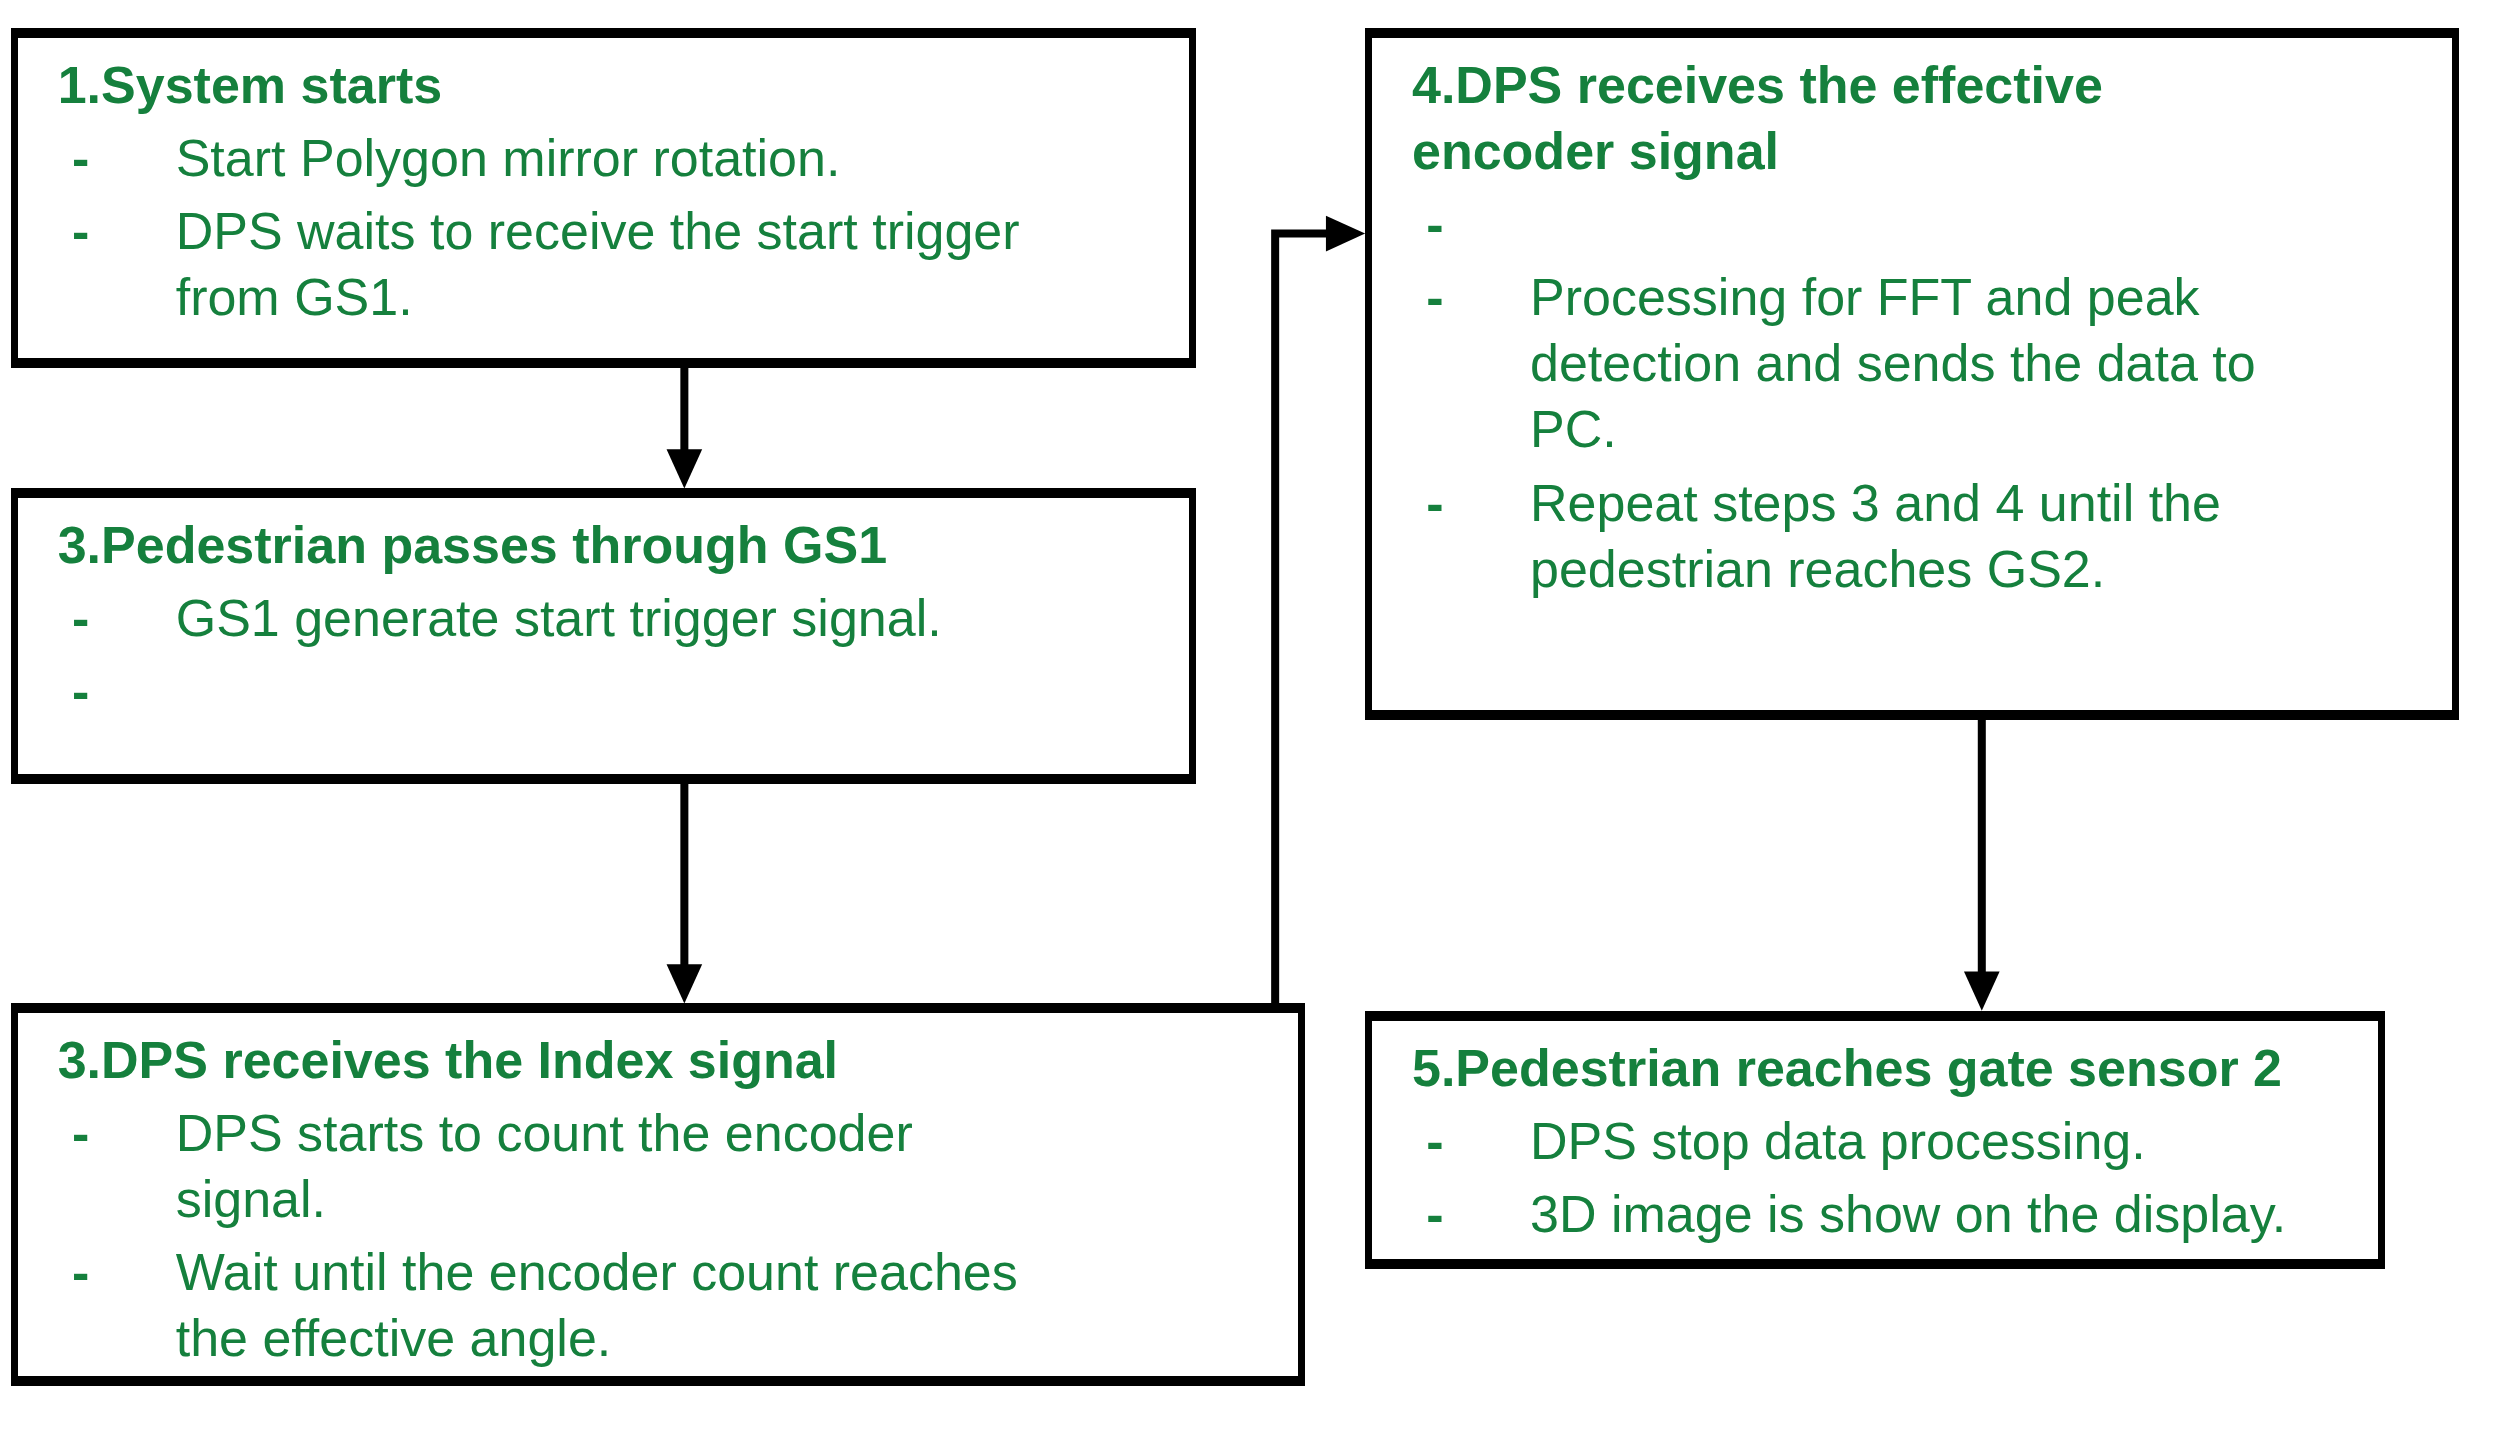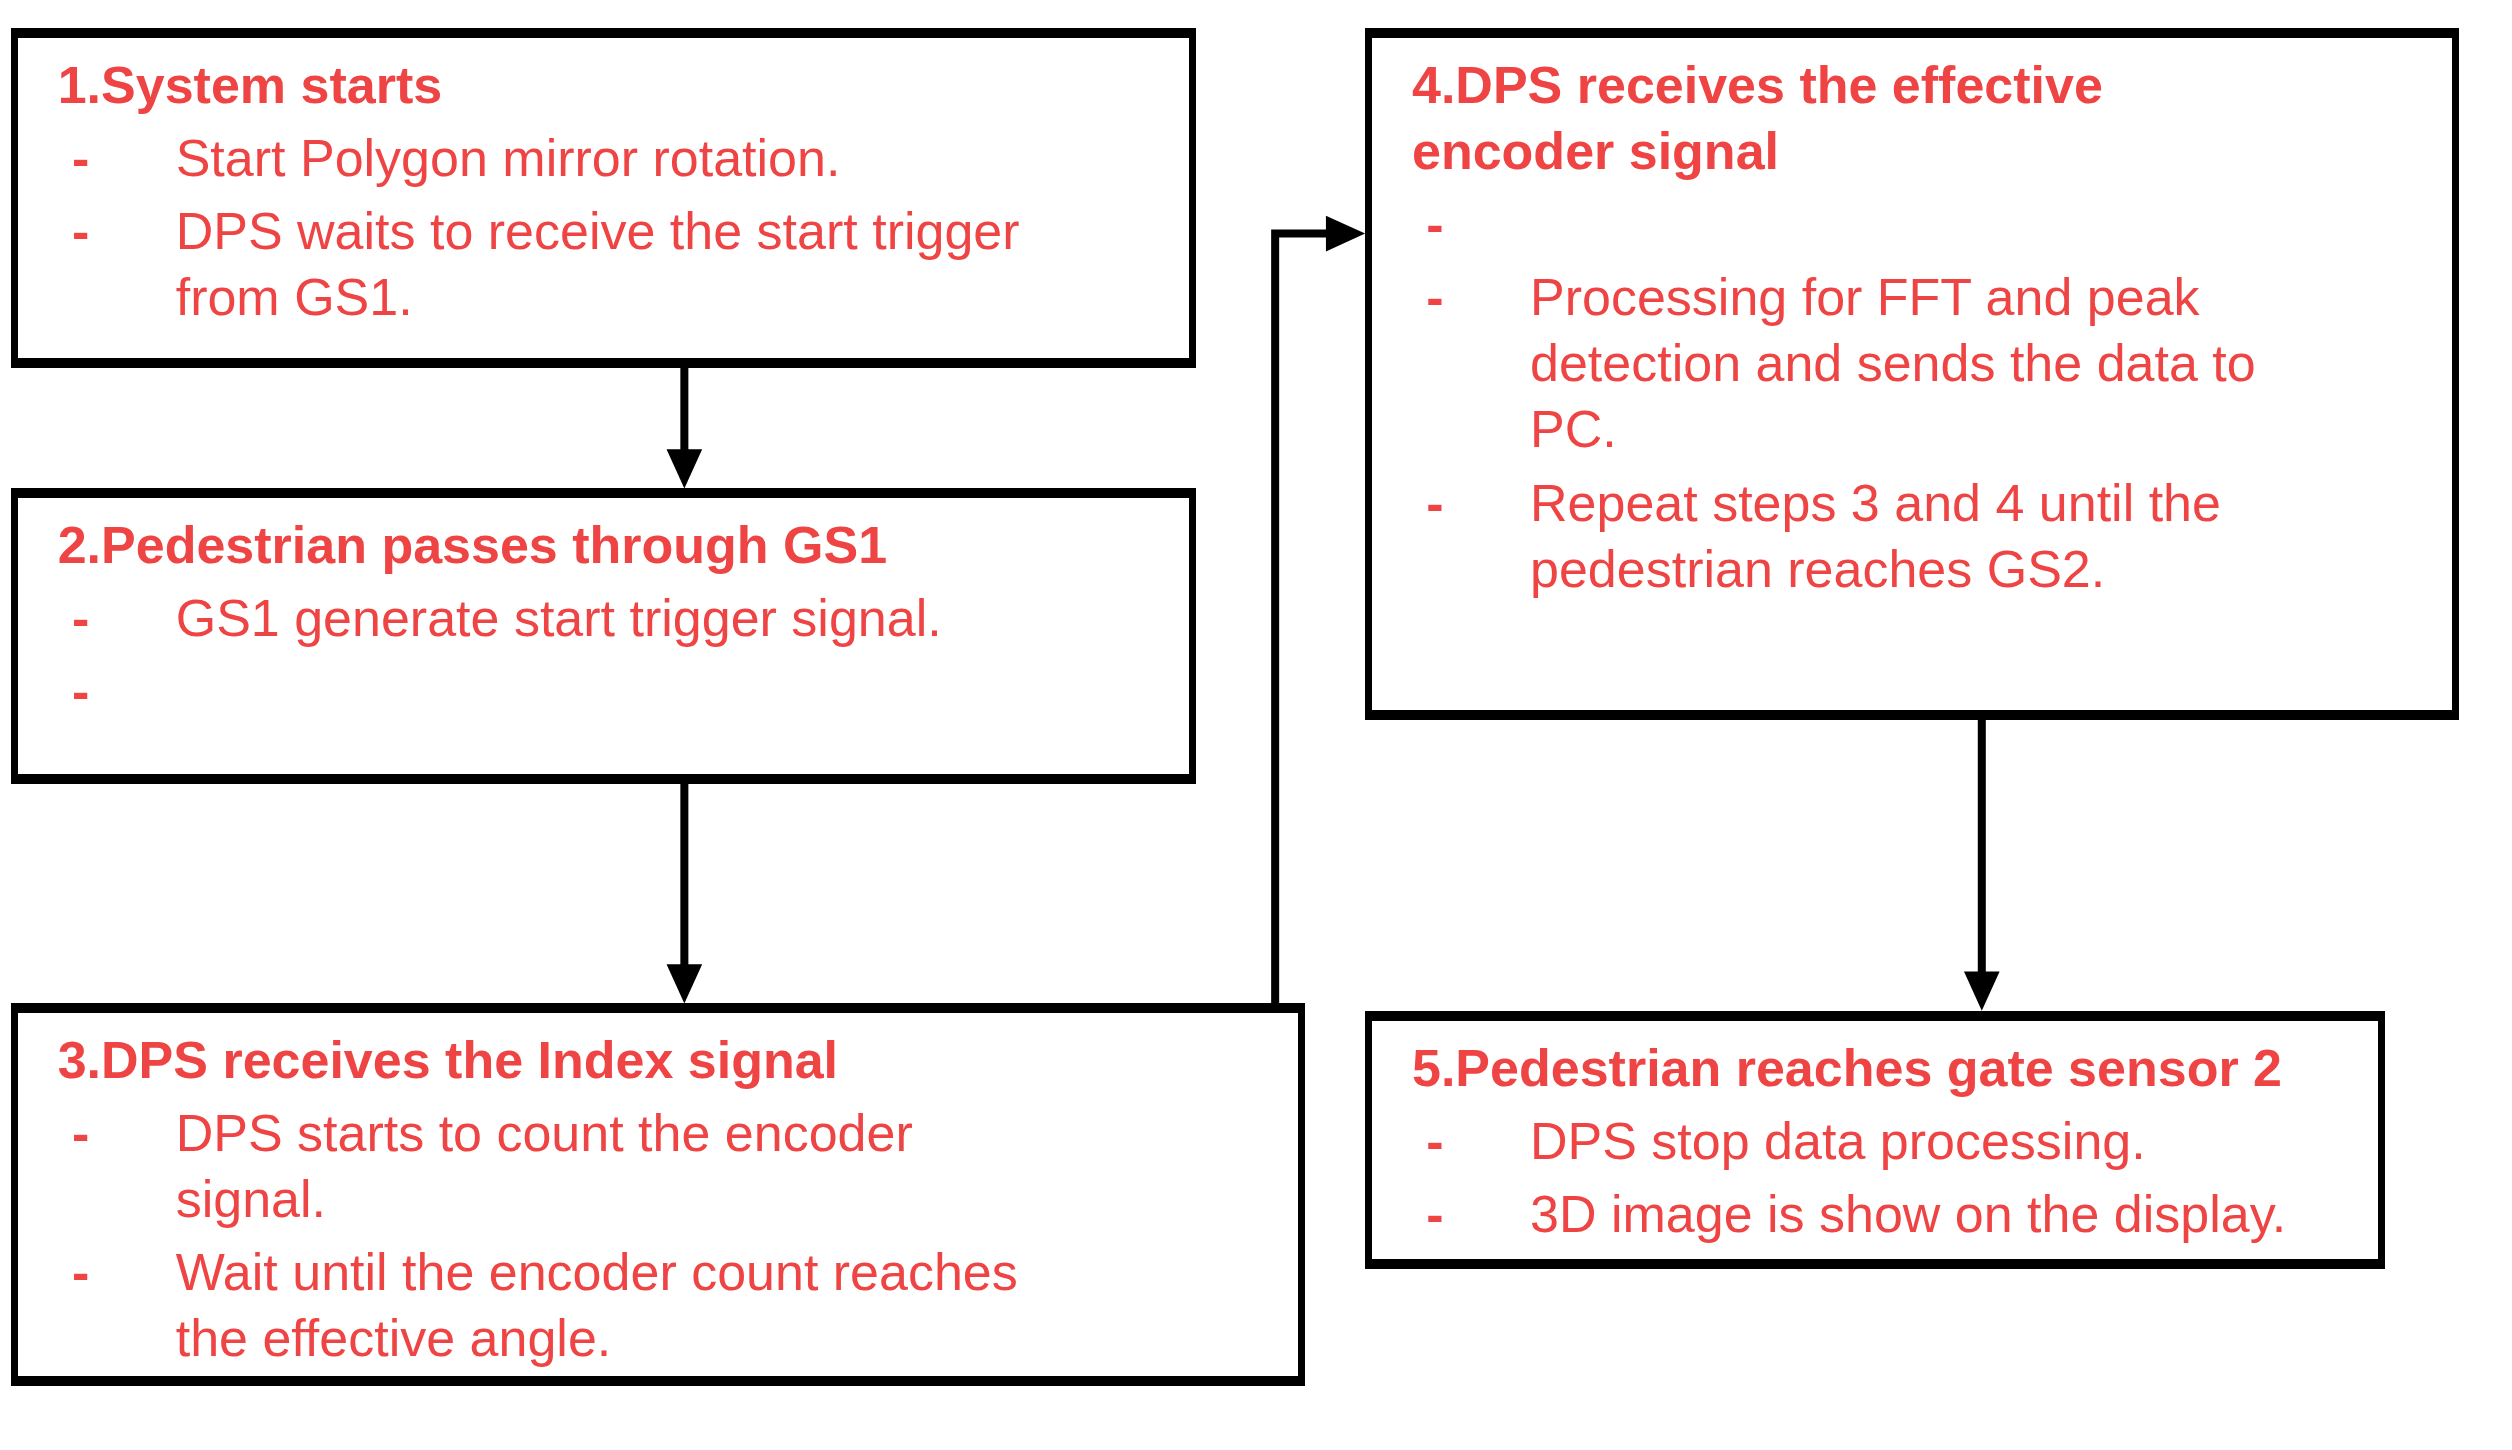--- a/index.html
+++ b/index.html
@@ -6,21 +6,21 @@
     margin: 0;
     padding: 0;
     background: #ffffff;
   }
   .canvas {
     position: relative;
     width: 2512px;
     height: 1451px;
     background: #ffffff;
     font-family: "Liberation Sans", sans-serif;
-    color: #ef4444;
+    color: #15803d;
   }
   .box {
     position: absolute;
     box-sizing: border-box;
     background: #ffffff;
     border: solid #000000;
     border-width: 10.7px 7.1px;
     padding: 14.3px 16px 9px 40px;
     font-size: 52px;
     line-height: 66px;
@@ -96,21 +96,21 @@
       <span class="btext">Start Polygon mirror rotation.</span>
     </div>
     <div class="bullet">
       <span class="dash">-</span>
       <span class="btext">DPS waits to receive the start trigger
 from GS1.</span>
     </div>
   </div>
 
   <div class="box" id="box2">
-    <div class="title">2.Pedestrian passes through GS1</div>
+    <div class="title">3.Pedestrian passes through GS1</div>
     <div class="bullet">
       <span class="dash">-</span>
       <span class="btext">GS1 generate start trigger signal.</span>
     </div>
     <div class="bullet">
       <span class="dash">-</span>
     </div>
   </div>
 
   <div class="box" id="box3">

